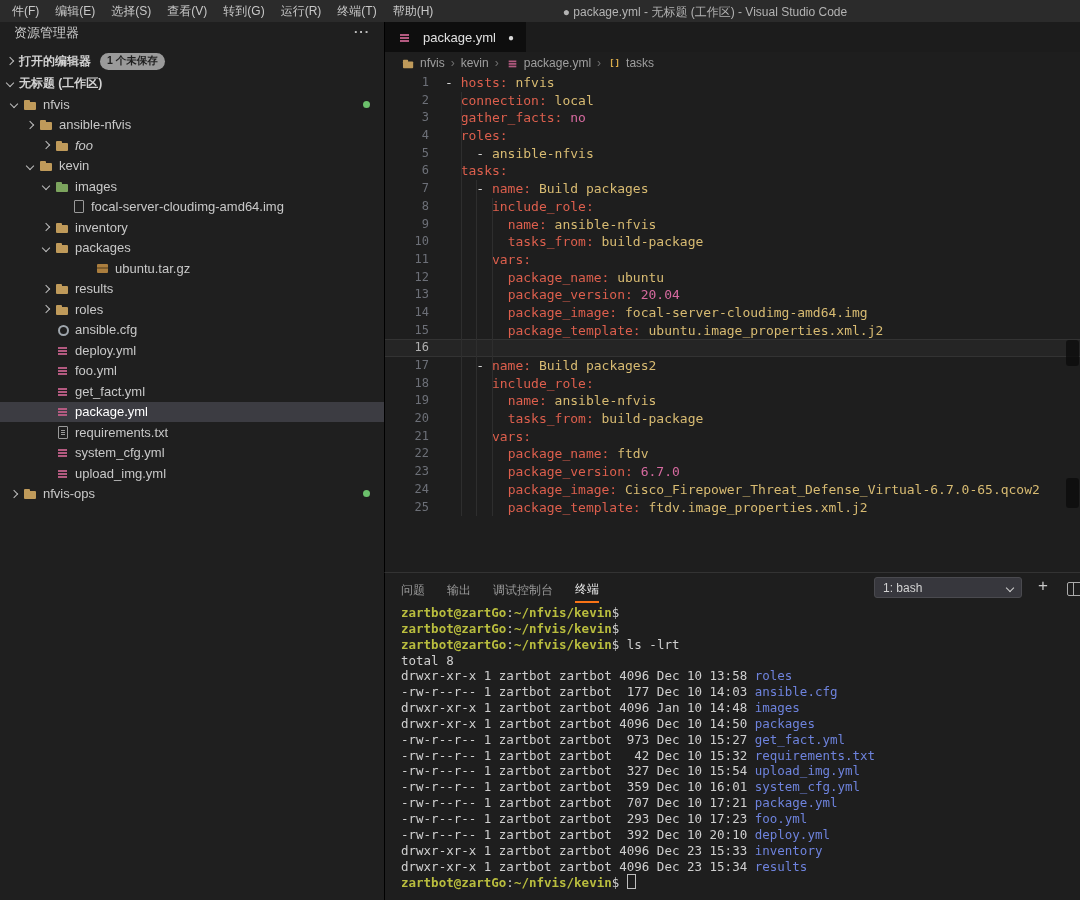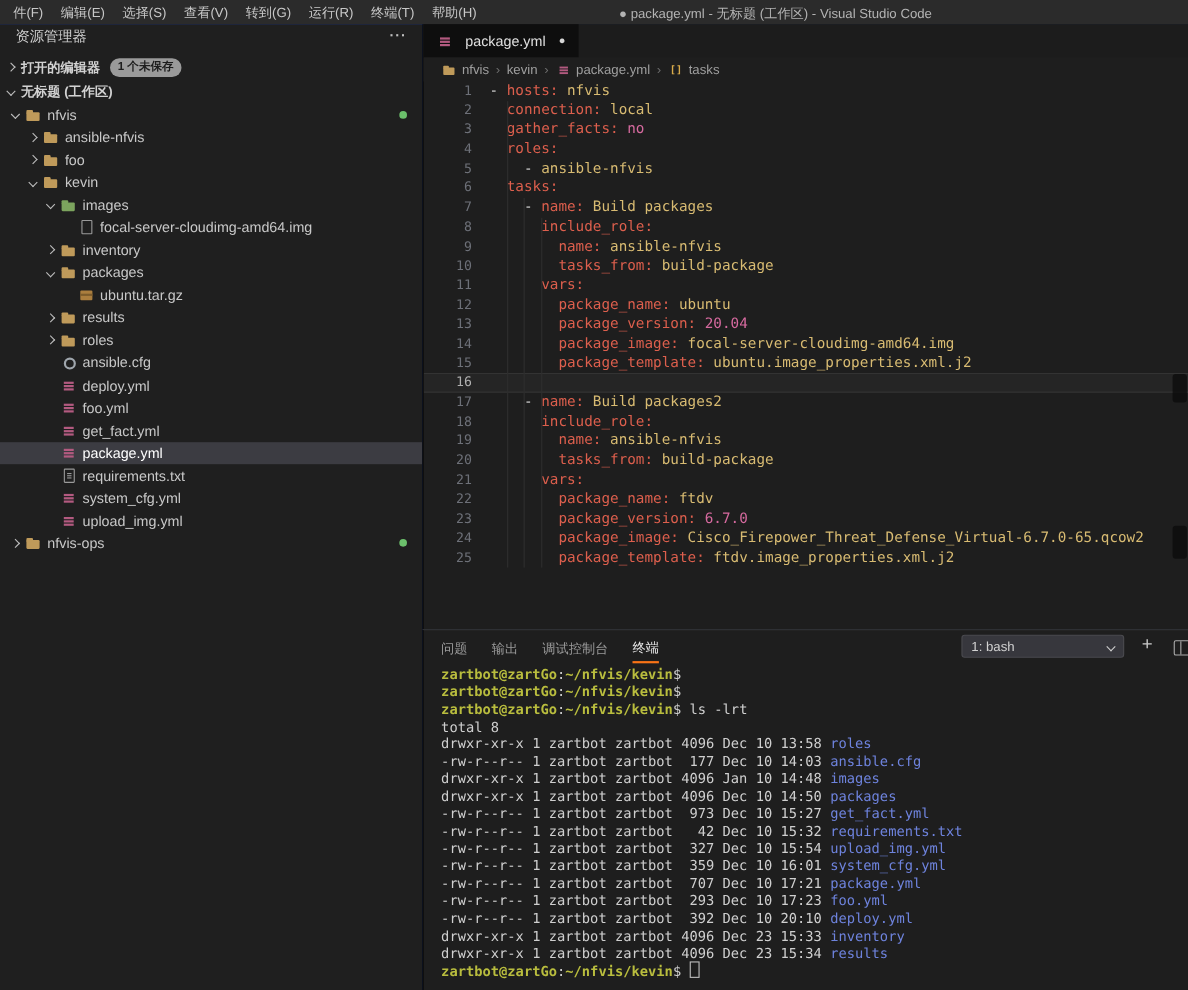--- a/index.html
+++ b/index.html
@@ -1,16 +1,16 @@
 <!DOCTYPE html>
 <html><head>
 <meta charset="utf-8">
 <style>
   html,body{margin:0;padding:0;background:#111;}
-  .app{position:relative;width:1080px;height:900px;overflow:hidden;background:#1d4ed8;
+  .app{position:relative;width:1080px;height:900px;overflow:hidden;background:#be185d;
        font-family:"Liberation Sans",sans-serif;color:#ccc;
        --key:#dd5f4d;--val:#d8bb72;--num:#d66a9f;--prompt:#b9bd3e;--fblue:#6e83dd;--green:#6cc06c;}
   
   .titlebar{position:absolute;left:0;top:0;right:0;height:22px;background:#2b2b2b;}
   .menus{display:flex;align-items:center;height:100%;padding-left:4px;}
   .menu-item{padding:0 8px;font-size:12px;color:#c8c8c8;white-space:nowrap;}
   .wintitle{position:absolute;left:330px;right:0;top:4px;text-align:center;font-size:12px;color:#b3b3b3;pointer-events:none;white-space:nowrap;}
   
   .sidebar{position:absolute;left:0;top:22px;width:384px;bottom:0;background:#1f1f1f;}
   .sb-head{display:flex;justify-content:space-between;align-items:flex-start;height:26px;padding:2px 14px 0 14px;font-size:13px;color:#cdcdcd;}
@@ -122,21 +122,21 @@
           <span class="chev down"></span>
           <span class="ic ic-folder"></span>
           <span class="tlabel">nfvis</span>
           <span class="gdot"></span>
         </div>
         <div class="trow" style="padding-left: 24px;">
           <span class="chev right"></span>
           <span class="ic ic-folder"></span>
           <span class="tlabel">ansible-nfvis</span>
         </div>
-        <div class="trow" style="padding-left: 24px;">
+        <div class="trow" style="padding-left: 40px; font-style: italic;">
           <span class="chev right"></span>
           <span class="ic ic-folder"></span>
           <span class="tlabel">foo</span>
         </div>
         <div class="trow" style="padding-left: 24px;">
           <span class="chev down"></span>
           <span class="ic ic-folder"></span>
           <span class="tlabel">kevin</span>
         </div>
         <div class="trow" style="padding-left: 40px;">
@@ -152,21 +152,21 @@
         <div class="trow" style="padding-left: 40px;">
           <span class="chev right"></span>
           <span class="ic ic-folder"></span>
           <span class="tlabel">inventory</span>
         </div>
         <div class="trow" style="padding-left: 40px;">
           <span class="chev down"></span>
           <span class="ic ic-folder"></span>
           <span class="tlabel">packages</span>
         </div>
-        <div class="trow" style="padding-left: 56px;">
+        <div class="trow" style="padding-left: 56px; margin-left: 24px;">
           <span class="chev-sp"></span>
           <span class="ic ic-zip"></span>
           <span class="tlabel">ubuntu.tar.gz</span>
         </div>
         <div class="trow" style="padding-left: 40px;">
           <span class="chev right"></span>
           <span class="ic ic-folder"></span>
           <span class="tlabel">results</span>
         </div>
         <div class="trow" style="padding-left: 40px;">

